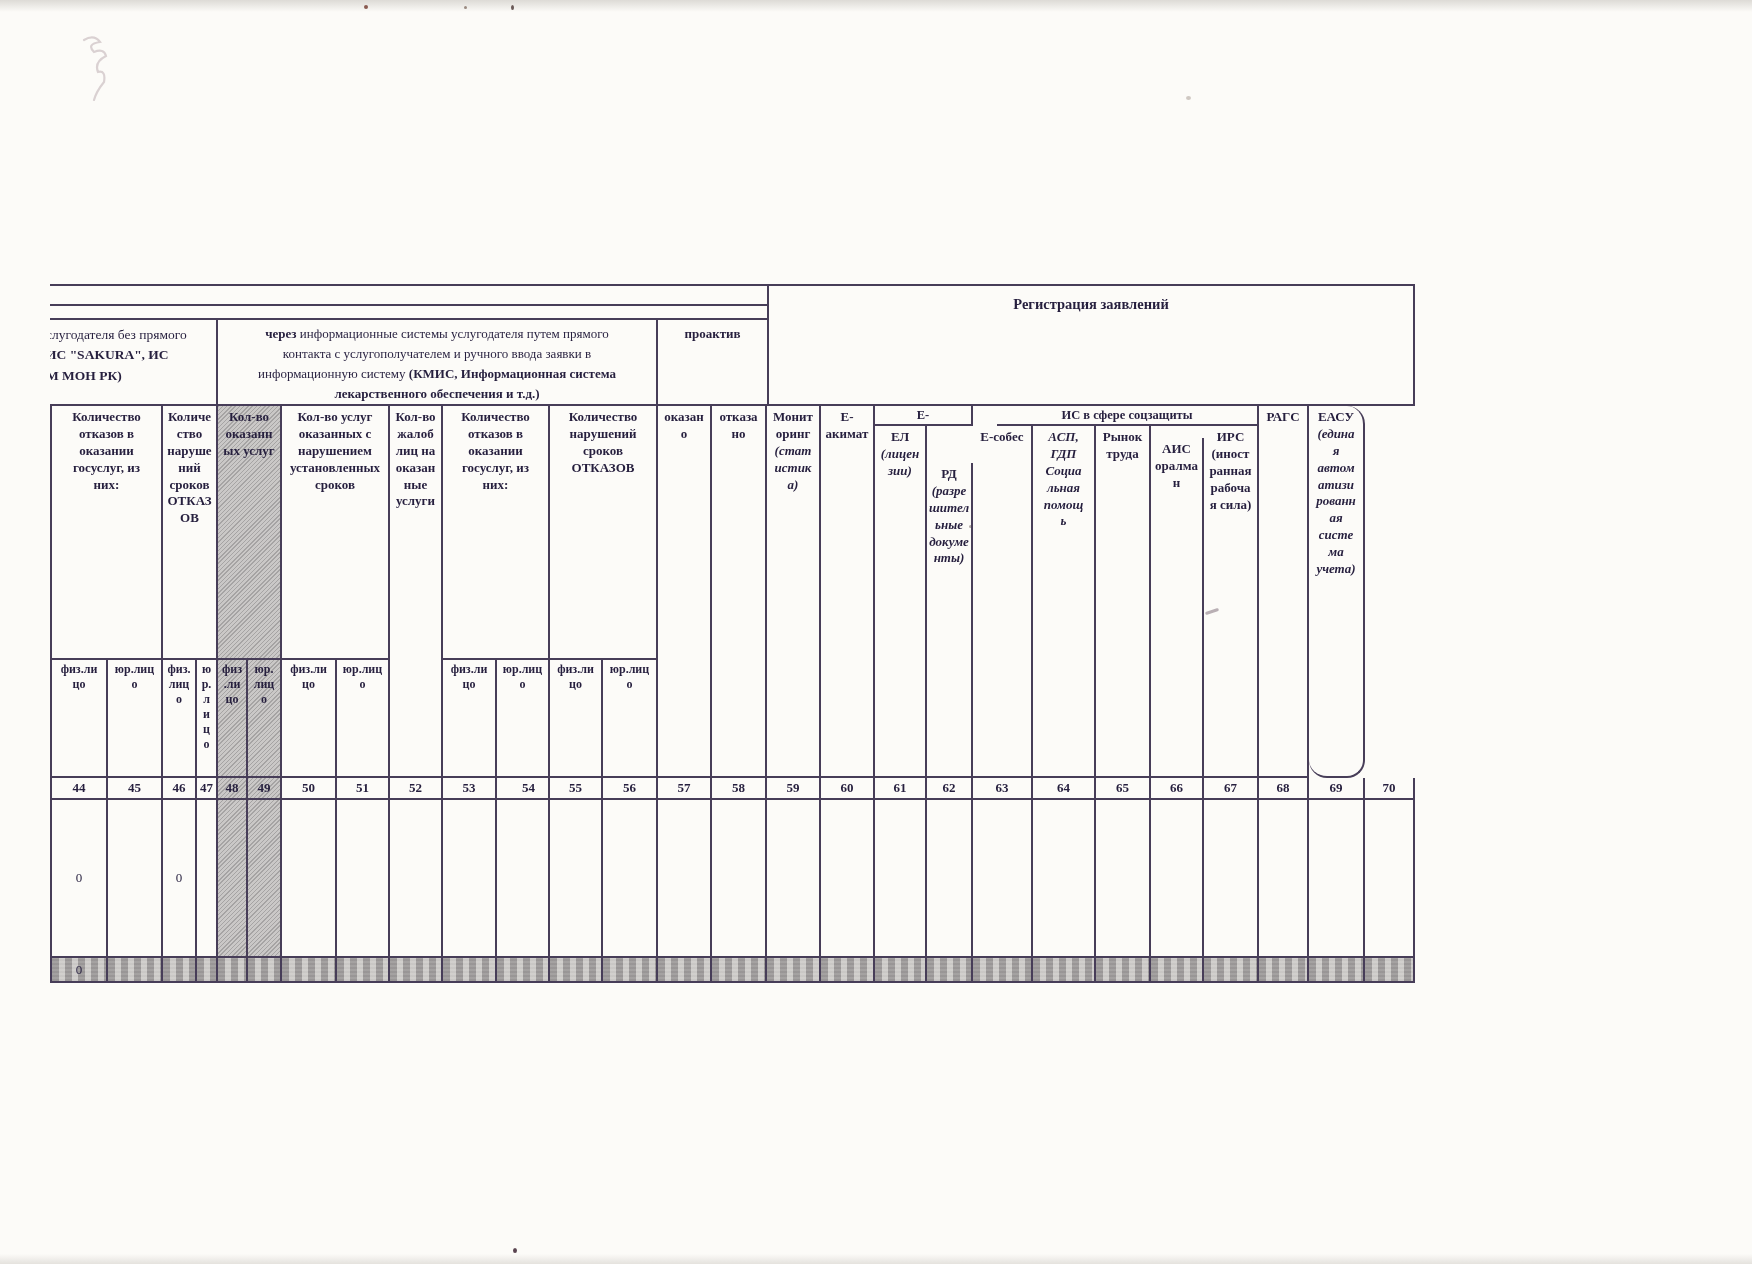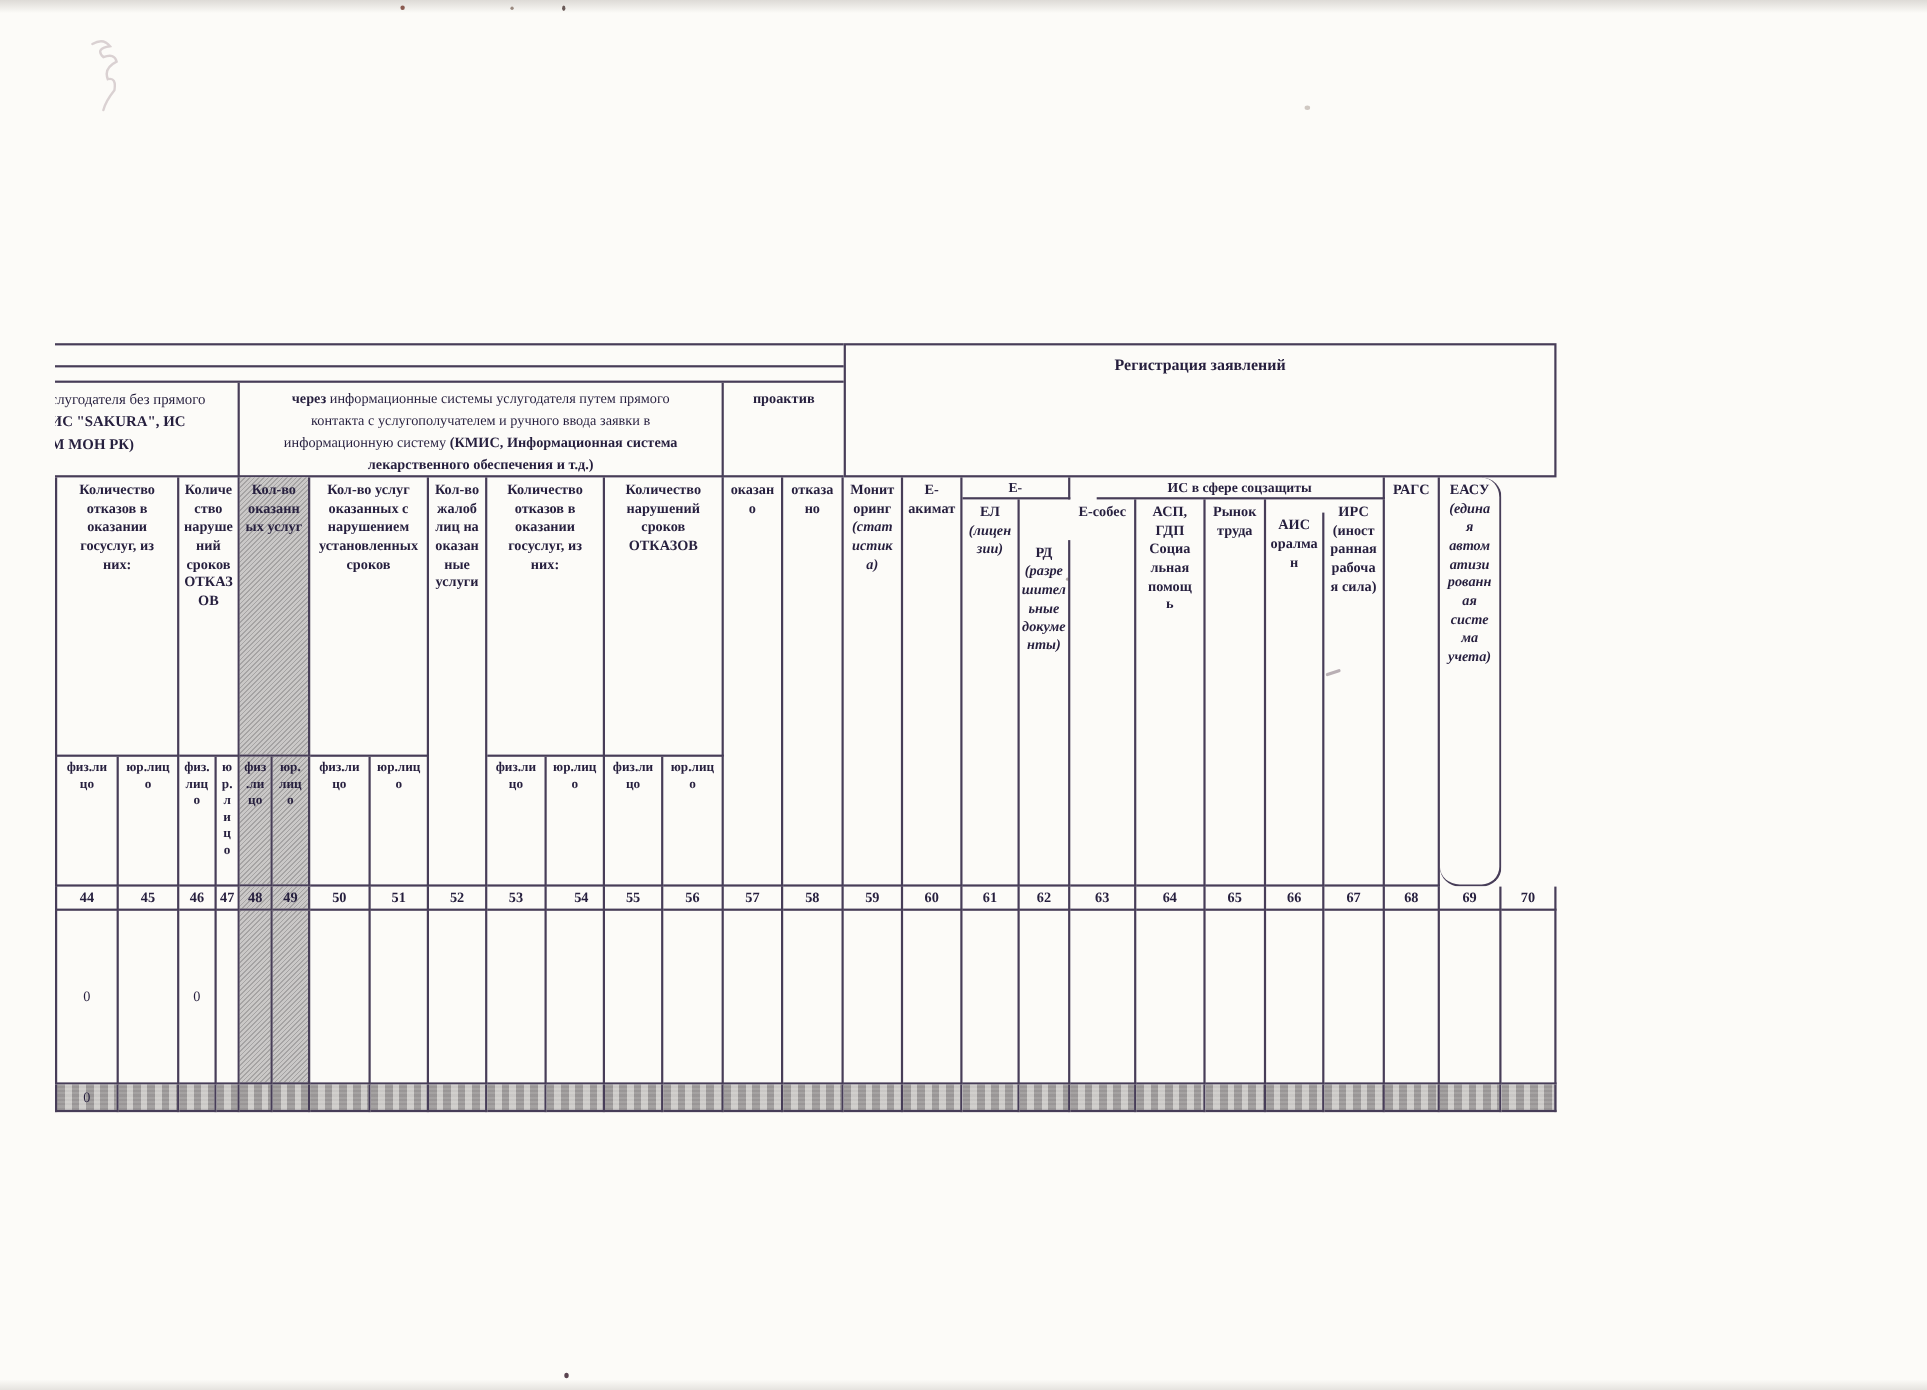--- a/index.html
+++ b/index.html
@@ -10,21 +10,21 @@
   }
   html,body{margin:0;padding:0;}
   body{background:#efede9;font-family:"Liberation Serif","DejaVu Serif",serif;color:var(--txt);}
   #page{position:relative;width:1752px;height:1264px;background:var(--paper);overflow:hidden;}
   
   #page::before{content:"";position:absolute;left:0;top:0;width:100%;height:12px;
     background:linear-gradient(180deg,rgba(196,192,186,.55),rgba(196,192,186,0));pointer-events:none;}
   #page::after{content:"";position:absolute;left:0;bottom:0;width:100%;height:10px;
     background:linear-gradient(0deg,rgba(200,196,190,.45),rgba(200,196,190,0));pointer-events:none;}
 
-  #grid{position:absolute;left:50px;top:312px;display:grid;
+  #grid{position:absolute;left:50px;top:284px;display:grid;
     grid-template-columns:58px 55px 34px 21px 30px 34px 55px 53px 53px 54px 53px 53px 55px 54px 55px 54px 54px 52px 46px 60px 63px 55px 53px 55px 50px 56px 50px;
     grid-template-rows:22px 14px 86px 20px 234px 118px 22px 158px 25px;}
 
   .cell{box-sizing:border-box;border-right:2px solid var(--ln);border-bottom:2px solid var(--ln);
     display:flex;flex-direction:column;align-items:center;justify-content:flex-start;
     text-align:center;white-space:pre-line;overflow:hidden;}
   .bt{border-top:2px solid var(--ln);}
   .bl{border-left:2px solid var(--ln);}
   .nr{border-right:none;text-align:center;}
   .mid{justify-content:center;}
@@ -147,21 +147,21 @@
     <div class="cell hdr" style="grid-area:5/19/7/20;margin-top:37px;">
       <span>РД</span>
       <span class="ital">(разре
 шител
 ьные
 докуме
 нты)</span>
     </div>
     <div class="cell grp" style="grid-area:4/20/5/25;margin-left:24px;">ИС в сфере соцзащиты</div>
     <div class="cell hdr" style="grid-area:5/20/7/21;">Е-собес</div>
-    <div class="cell hdr" style="grid-area:5/21/7/22;">АСП,
+    <div class="cell hdr" style="grid-area:5/21/7/22;font-style:italic;">АСП,
 ГДП
 Социа
 льная
 помощ
 ь</div>
     <div class="cell hdr" style="grid-area:5/22/7/23;">Рынок
 труда</div>
     <div class="cell hdr" style="grid-area:5/23/7/24;margin-top:12px;">АИС
 оралма
 н</div>

